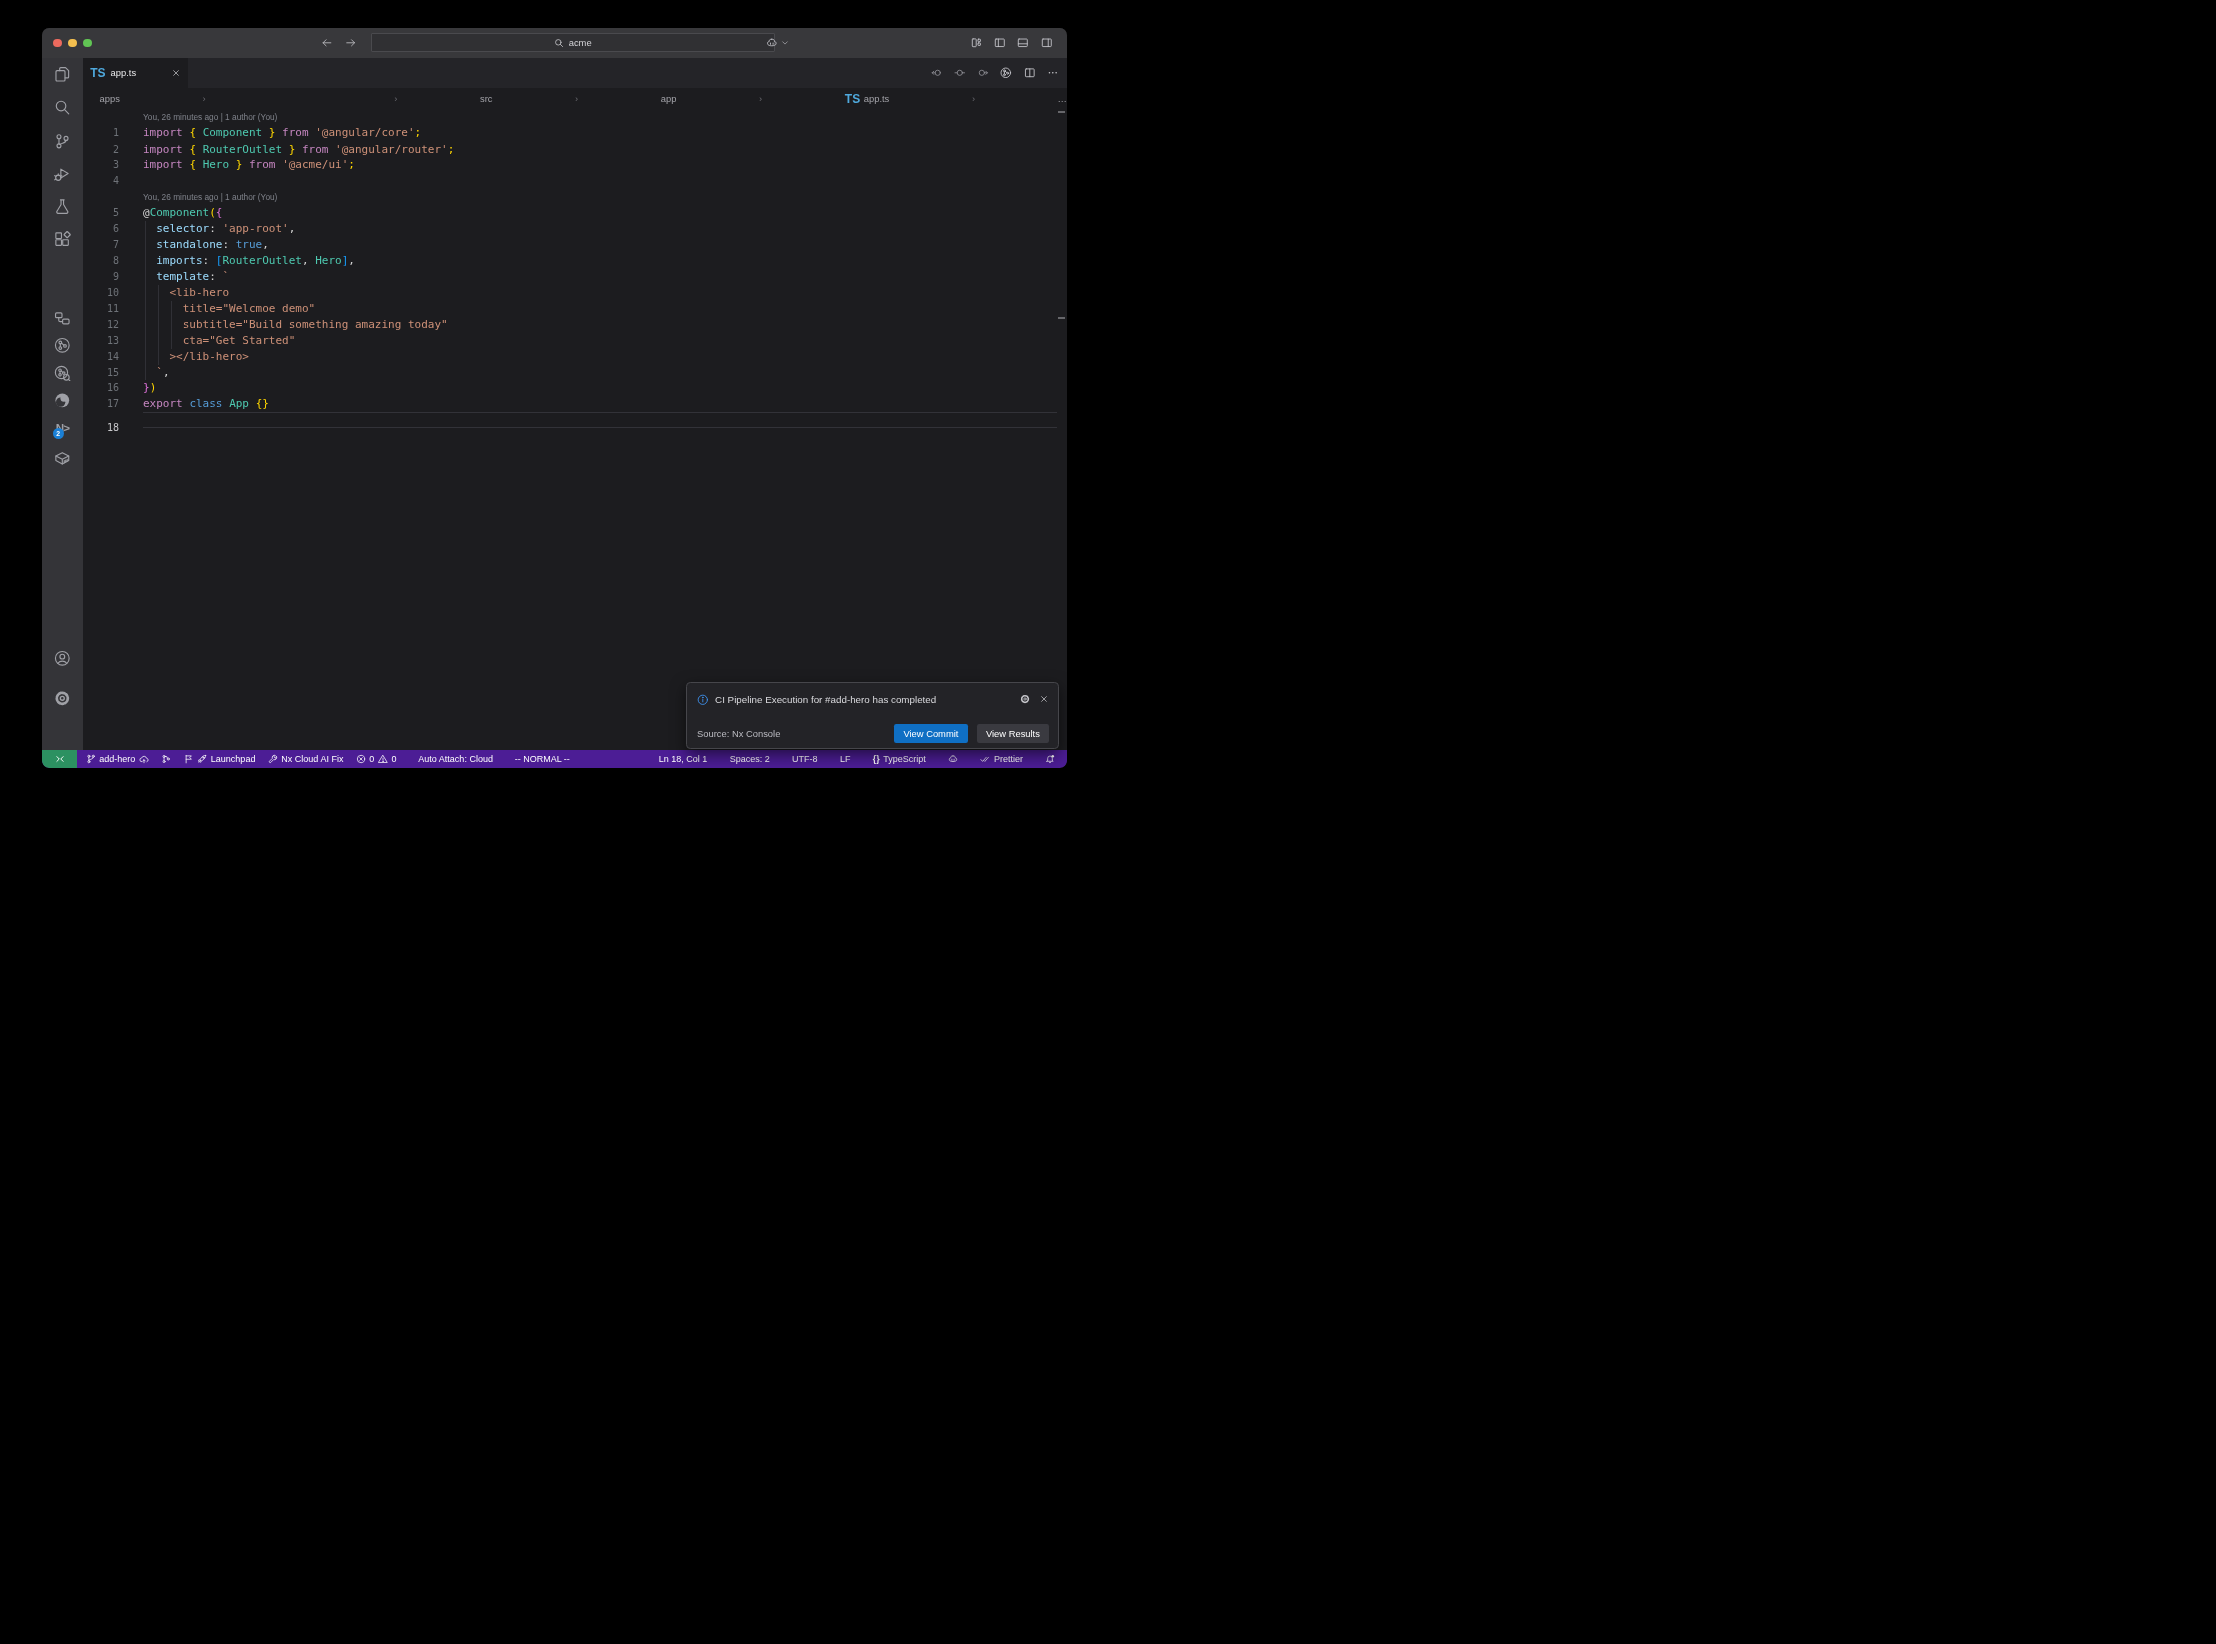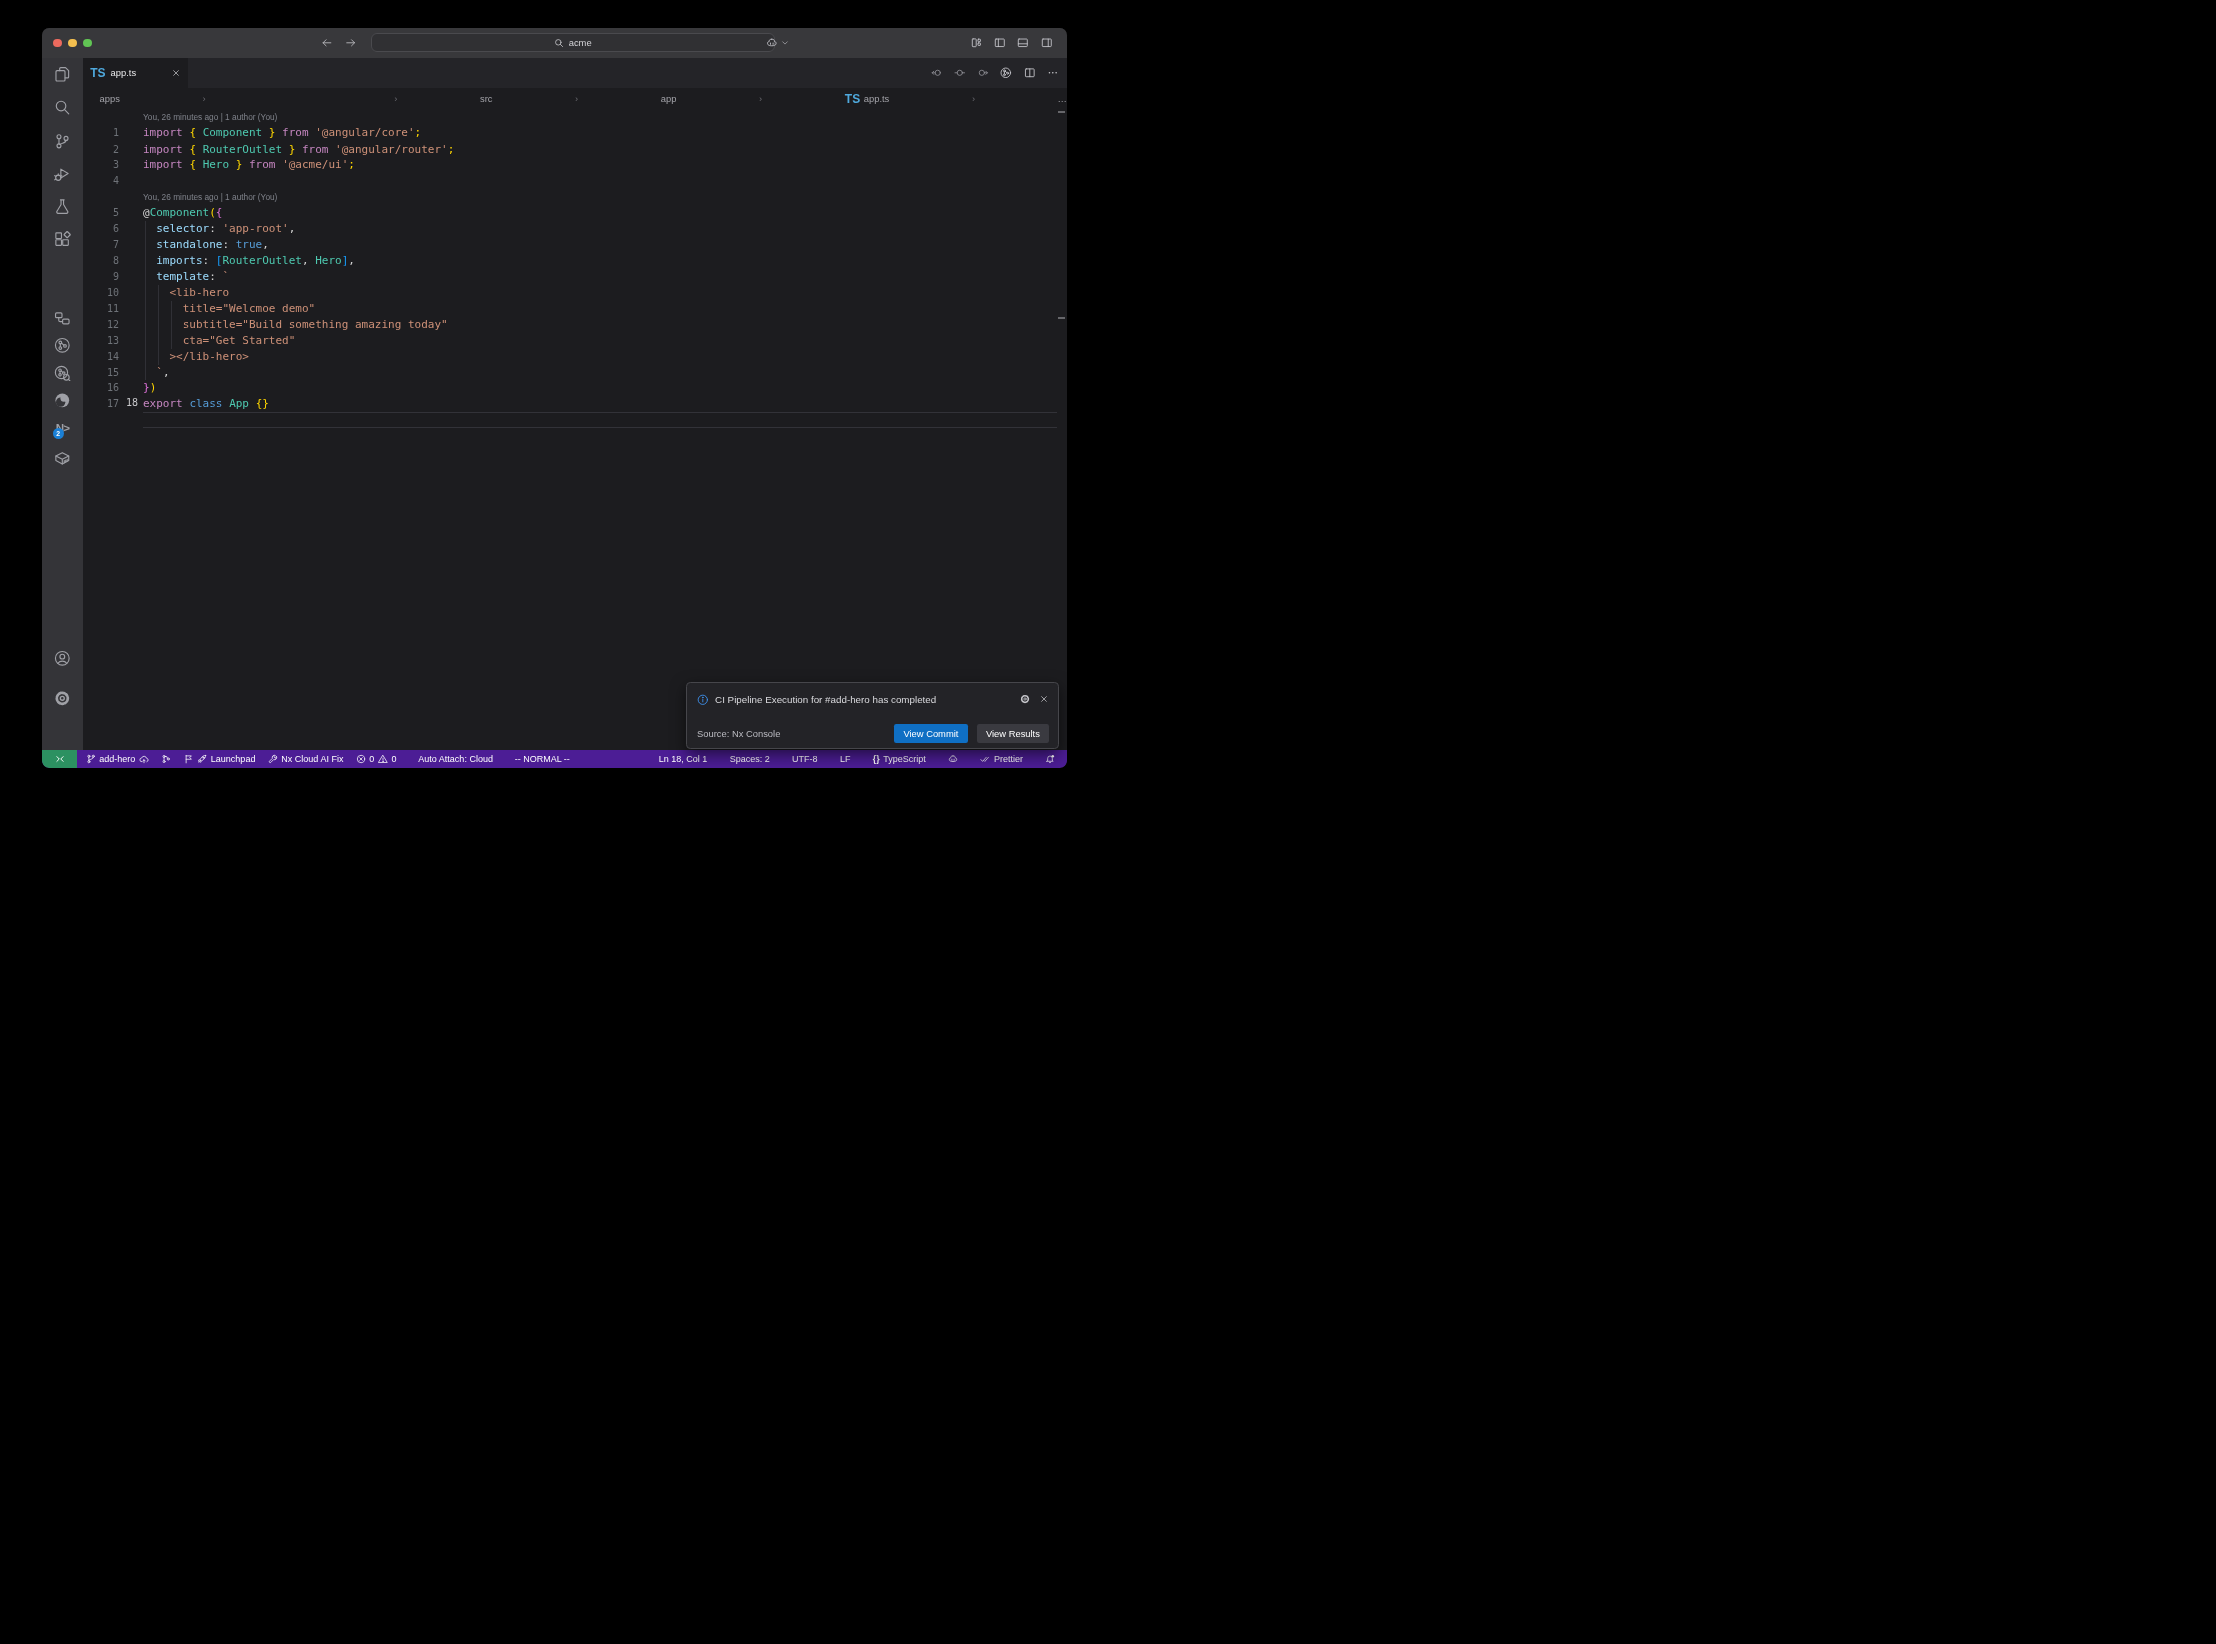--- a/index.html
+++ b/index.html
@@ -7,21 +7,21 @@
          font-family:"Liberation Sans",sans-serif;-webkit-font-smoothing:antialiased;}
   .window{position:absolute;left:42px;top:27.5px;width:1025px;height:740px;background:#1c1c1f;
           border-radius:7.2px;overflow:hidden;box-shadow:0 22px 51px rgba(0,0,0,.8);}
   
   .titlebar{position:absolute;left:0;top:0;right:0;height:30px;background:#38383b;}
   .traffic{position:absolute;left:11px;top:11px;display:flex;gap:6.5px;}
   .tl{width:8.7px;height:8.7px;border-radius:50%;}
   .tl.red{background:#ec6a5e}.tl.yellow{background:#f4bf4f}.tl.green{background:#61c554}
   .navarrows{position:absolute;left:279px;top:0;height:30px;display:flex;gap:12.3px;align-items:center;color:#bdbdc2;}
   .searchbox{position:absolute;left:329px;top:5.8px;width:404px;height:19px;background:#303033;
-             border:0.7px solid #4a4a4e;border-radius:6px;display:flex;align-items:center;
+             border:0.7px solid #4a4a4e;border-radius:1px;display:flex;align-items:center;
              justify-content:center;gap:4.3px;color:#d2d2d6;font-size:9.4px;box-sizing:border-box;}
   .cpgroup{position:absolute;left:724px;top:0;height:30px;display:flex;align-items:center;gap:3.6px;color:#c8c8cd;}
   .lygroup{position:absolute;left:929px;top:0;height:30px;display:flex;align-items:center;gap:11.6px;color:#c8c8cd;}
   
   .activitybar{position:absolute;left:0;top:30px;width:41px;bottom:18px;background:#343438;}
   .act-item{position:absolute;left:0;width:41px;display:flex;justify-content:center;color:#9fa0a6;cursor:pointer;}
   .act-item .ico svg{width:16.6px;height:16.6px;stroke-width:1.1;}
   .nxtxt{font-weight:700;font-size:11.6px;letter-spacing:-0.7px;color:#9fa0a6;font-family:"Liberation Sans",sans-serif;}
   .nxbadge{position:absolute;right:5.8px;bottom:-5px;min-width:11px;height:11px;border-radius:5.8px;background:#1b80d6;
            color:#fff;font-size:6.9px;font-weight:700;display:flex;align-items:center;justify-content:center;}
@@ -388,21 +388,21 @@
           <div class="crow" style="top: 144px;"><span class="lnum">8</span><span class="ccode"><span class="tk-p">  </span><span class="tk-pr">imports</span><span class="tk-p">: </span><span class="tk-b3">[</span><span class="tk-ty">RouterOutlet</span><span class="tk-p">, </span><span class="tk-ty">Hero</span><span class="tk-b3">]</span><span class="tk-p">,</span></span></div>
           <div class="crow" style="top: 160px;"><span class="lnum">9</span><span class="ccode"><span class="tk-p">  </span><span class="tk-pr">template</span><span class="tk-p">: </span><span class="tk-st">`</span></span></div>
           <div class="crow" style="top: 176px;"><span class="lnum">10</span><span class="ccode"><span class="tk-st">    &lt;lib-hero</span></span></div>
           <div class="crow" style="top: 192px;"><span class="lnum">11</span><span class="ccode"><span class="tk-st">      title="Welcmoe demo"</span></span></div>
           <div class="crow" style="top: 208px;"><span class="lnum">12</span><span class="ccode"><span class="tk-st">      subtitle="Build something amazing today"</span></span></div>
           <div class="crow" style="top: 224px;"><span class="lnum">13</span><span class="ccode"><span class="tk-st">      cta="Get Started"</span></span></div>
           <div class="crow" style="top: 240px;"><span class="lnum">14</span><span class="ccode"><span class="tk-st">    &gt;&lt;/lib-hero&gt;</span></span></div>
           <div class="crow" style="top: 256px;"><span class="lnum">15</span><span class="ccode"><span class="tk-st">  `</span><span class="tk-p">,</span></span></div>
           <div class="crow" style="top: 271px;"><span class="lnum">16</span><span class="ccode"><span class="tk-b2">}</span><span class="tk-b1">)</span></span></div>
           <div class="crow" style="top: 287px;"><span class="lnum">17</span><span class="ccode"><span class="tk-kw">export</span><span class="tk-p"> </span><span class="tk-k2">class</span><span class="tk-p"> </span><span class="tk-ty">App</span><span class="tk-p"> </span><span class="tk-b1">{}</span></span></div>
-          <div class="crow" style="top: 286px; margin-left: 19px;"><span class="lnum cur">18</span><span class="ccode"></span></div>
+          <div class="crow" style="top: 311px;"><span class="lnum cur">18</span><span class="ccode"></span></div>
         </div>
     </div>
 
     <div class="toast">
       <div class="toast-row1">
         <span class="ico info" id="infoIco">
             <svg viewBox="0 0 16 16">
               <circle cx="8" cy="8" r="6.4"></circle>
               <path d="M8 7.3v3.6"></path>
               <circle cx="8" cy="4.9" r=".5" fill="currentColor"></circle>

